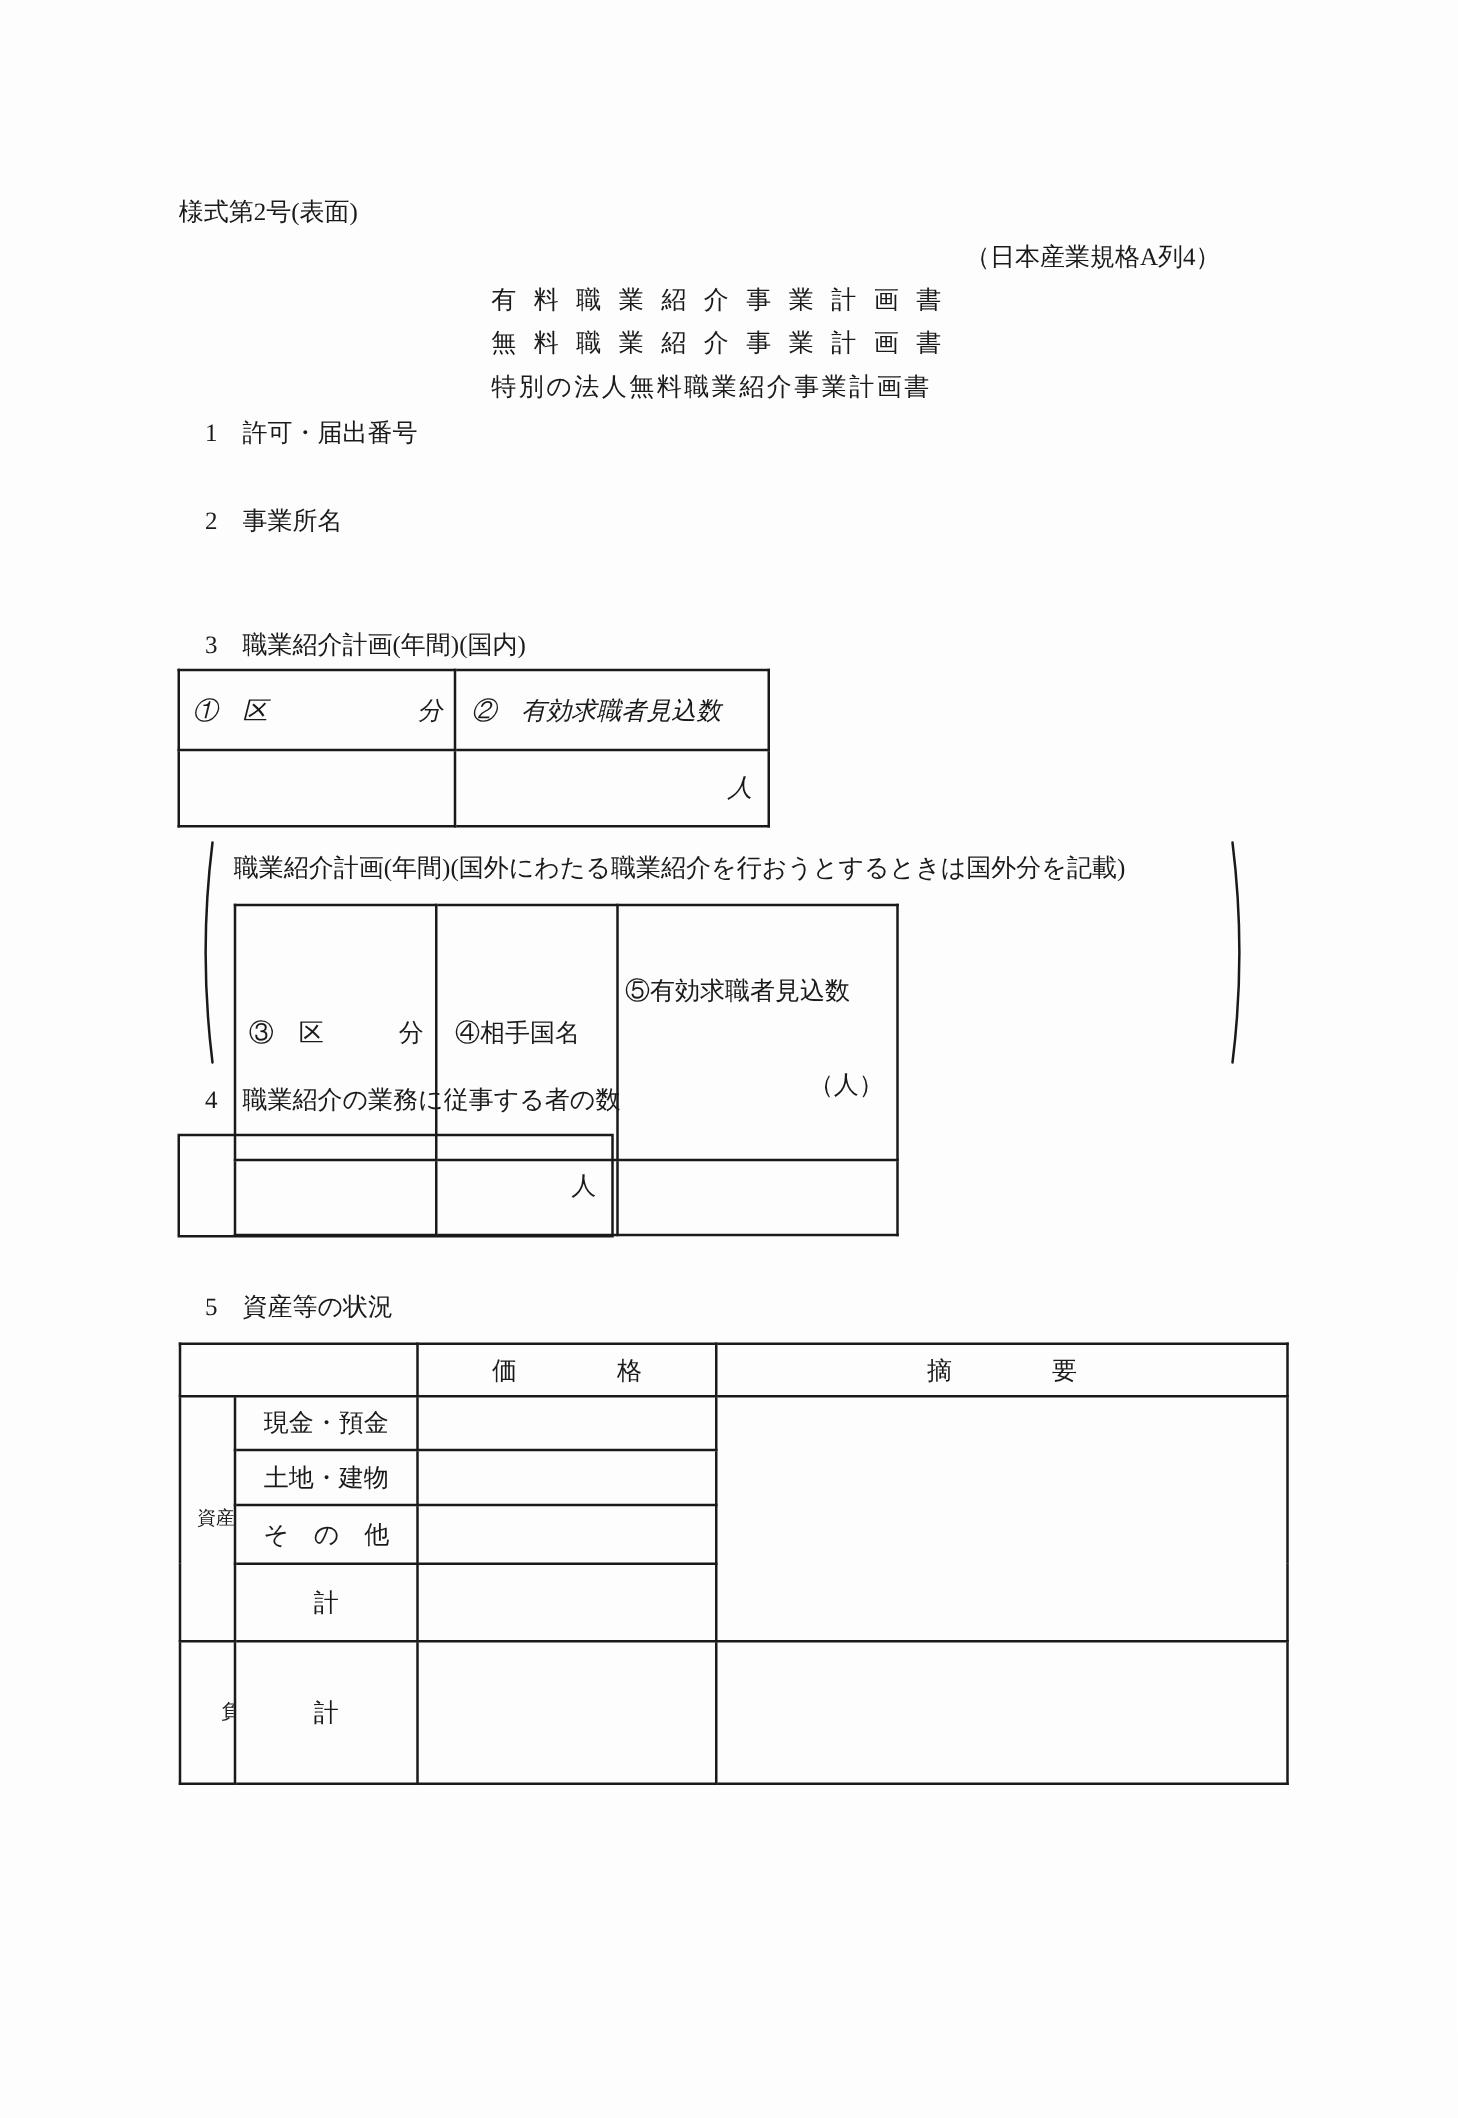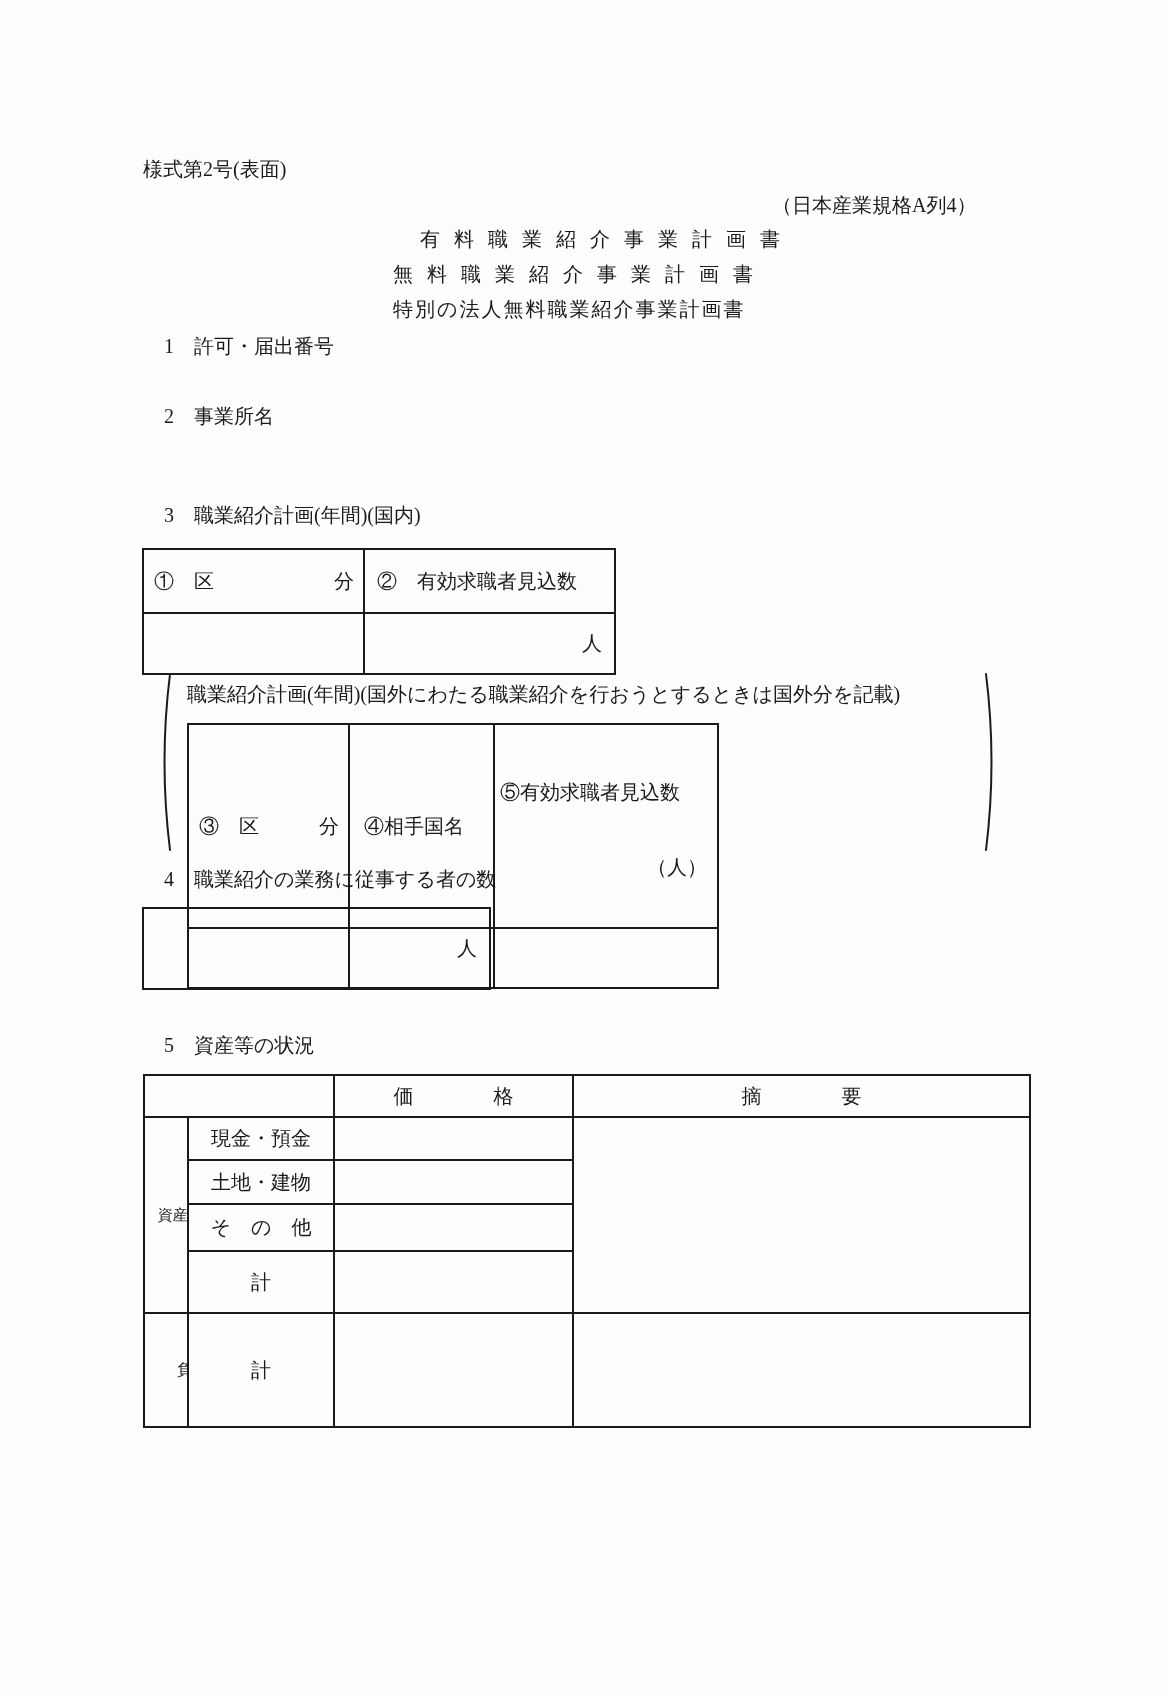--- a/index.html
+++ b/index.html
@@ -12,42 +12,42 @@
     color: #1a1a1a;
     font-family: "Liberation Serif", "DejaVu Serif", serif;
     font-size: 20px;
     overflow: hidden;
   }
   .abs { position: absolute; white-space: pre; }
 
   .form-label  { left: 143px; top: 156px; }
   .paper-note  { left: 772px; top: 192px; }
 
-  .title1 { left: 393px; top: 226px; letter-spacing: 14px; margin-left: 27px; }
+  .title1 { left: 393px; top: 226px; letter-spacing: 14px; }
   .title2 { left: 393px; top: 261px; letter-spacing: 14px; }
   .title3 { left: 393px; top: 296px; letter-spacing: 2px; }
 
   .h1 { left: 164px; top: 333px; }
   .h2 { left: 164px; top: 403px; }
   .h3 { left: 164px; top: 502px; }
   .h4 { left: 164px; top: 866px; }
   .h5 { left: 164px; top: 1032px; }
 
   table.t { position: absolute; border-collapse: collapse; table-layout: fixed; }
   table.t td {
     border: 2px solid #1a1a1a;
     padding: 0;
     vertical-align: middle;
     font-size: 20px;
     overflow: hidden;
     white-space: pre;
   }
 
   
-  .t1 { left: 142px; top: 548px; width: 472px; }
+  .t1 { left: 142px; top: 535px; width: 472px; font-style: italic; }
   .t1 .r-head { height: 64px; }
   .t1 .r-data { height: 61px; }
   .t1 .c1h { padding-left: 10px; }
   .t1 .c2h { padding-left: 12px; }
   .t1 .unit-cell { text-align: right; padding-right: 12px; }
 
   
   .paren-note { left: 187px; top: 681px; text-align: center; }
   .paren-svg { position: absolute; width: 14px; height: 180px; top: 672px; }
   .paren-left  { left: 158px; }

